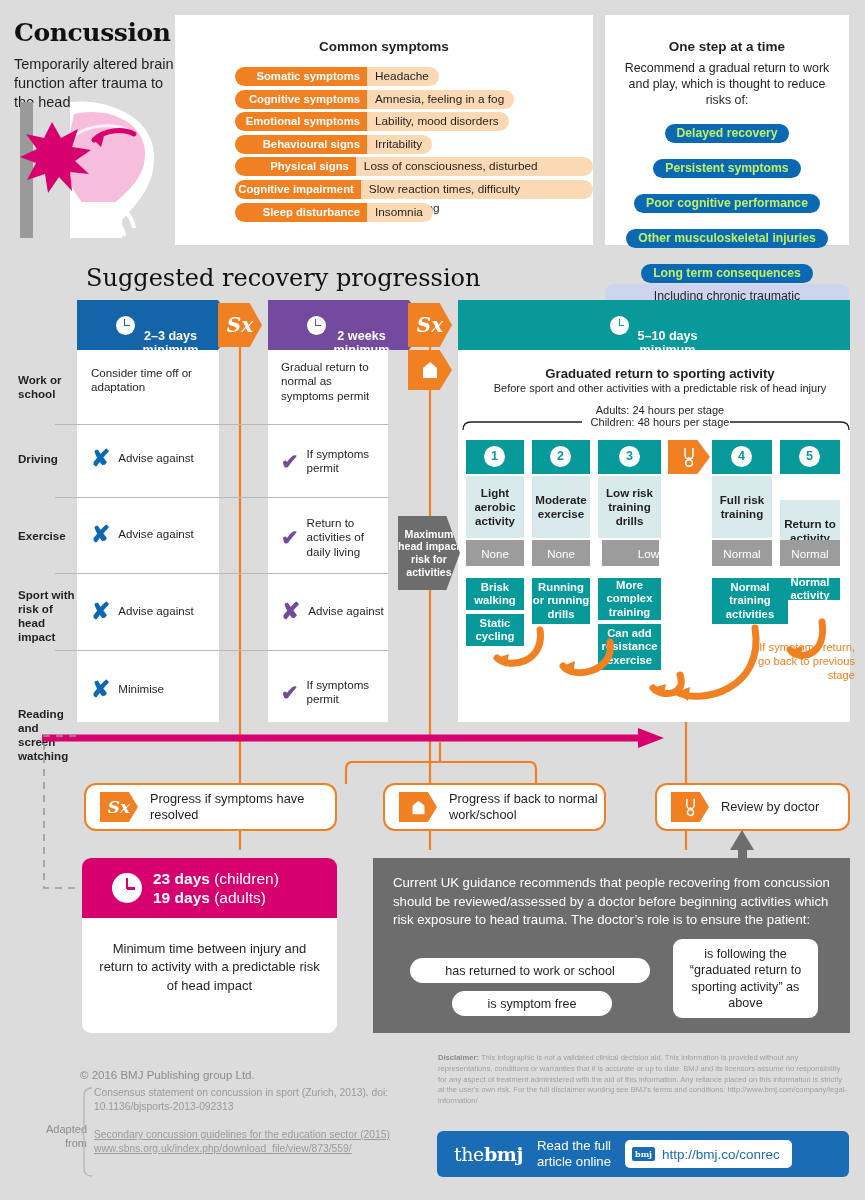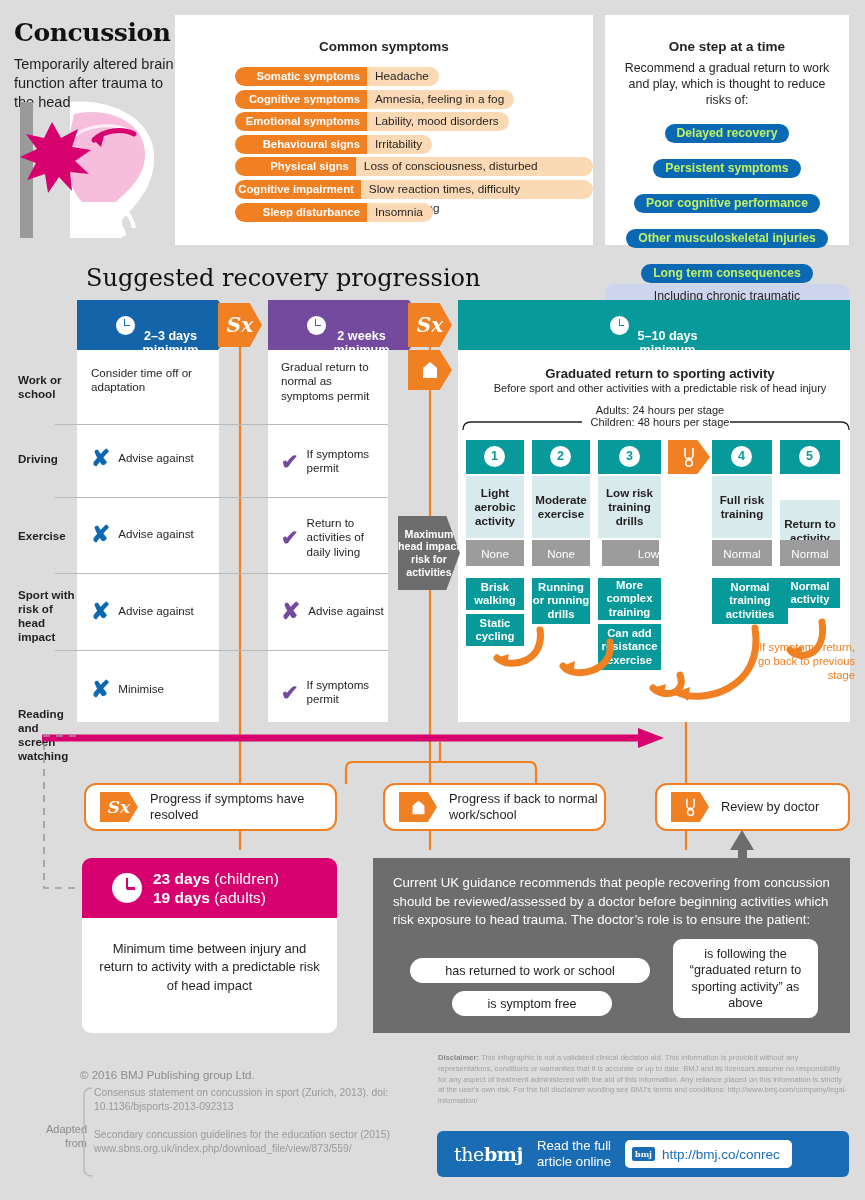--- a/index.html
+++ b/index.html
@@ -385,21 +385,21 @@
 </div>
 <div class="stage-name" style="left:712px;top:476px;width:60px;height:62px;">Full risk training</div>
 <div class="stage-risk" style="left:712px;top:540px;width:60px;">Normal</div>
 <div class="stage-act" style="left:712px;top:578px;width:76px;height:46px;">Normal training activities</div>
 
 <div class="stage-num-box" style="left:780px;top:440px;width:60px;">
   <div class="stage-num" style="left:19px;top:6px;">5</div>
 </div>
 <div class="stage-name" style="left:780px;top:476px;width:60px;height:62px;margin-top:24px;">Return to activity</div>
 <div class="stage-risk" style="left:780px;top:540px;width:60px;">Normal</div>
-<div class="stage-act" style="left:780px;top:578px;width:60px;height:30px;">Normal activity</div>
+<div class="stage-act" style="left:780px;top:578px;width:60px;height:22px;">Normal activity</div>
 
 <svg class="abs" style="left:455px;top:600px;width:400px;height:110px;">
   <g fill="none" stroke="#f08022" stroke-width="7" stroke-linecap="round">
     <path d="M85 30 C90 62 55 70 42 58"></path>
     <path d="M155 42 C160 72 118 80 108 66"></path>
     <path d="M225 75 C232 95 208 98 198 88"></path>
     <path d="M300 28 C310 90 245 105 222 92"></path>
     <path d="M367 22 C372 55 345 62 335 50"></path>
   </g>
   <g fill="#f08022">
@@ -478,21 +478,21 @@
   <div class="g-pill" style="left:300px;top:81px;width:145px;height:79px;border-radius:9px;line-height:1.3;padding:0 5px;">is following the “graduated return to sporting activity” as above</div>
 </div>
 
 <div id="copyright">© 2016 BMJ Publishing group Ltd.</div>
 
 <div id="adapted-label">Adapted from</div>
 <svg class="abs" style="left:80px;top:1086px;width:16px;height:92px;">
   <path d="M12 2 Q4 2 4 10 L4 40 Q4 46 1 46 Q4 46 4 52 L4 82 Q4 90 12 90" fill="none" stroke="#b5b5b5" stroke-width="1.3"></path>
 </svg>
 <div class="cite" style="top:1086px;width:330px;">Consensus statement on concussion in sport (Zurich, 2013). doi: 10.1136/bjsports-2013-092313</div>
-<div class="cite" style="top:1128px;width:330px;">Secondary concussion guidelines for the education sector (2015) www.sbns.org.uk/index.php/download_file/view/873/559/</div>
+<div class="cite" style="top:1128px;width:330px;text-decoration:underline;">Secondary concussion guidelines for the education sector (2015) www.sbns.org.uk/index.php/download_file/view/873/559/</div>
 
 <div id="disclaimer"><b>Disclaimer:</b><span> This infographic is not a validated clinical decision aid. This information is provided without any representations, conditions or warranties that it is accurate or up to date. BMJ and its licensors assume no responsibility for any aspect of treatment administered with the aid of this information. Any reliance placed on this information is strictly at the user's own risk. For the full disclaimer wording see BMJ's terms and conditions: http://www.bmj.com/company/legal-information/</span></div>
 
 <div id="bmj-bar">
   <span id="bmj-logo"><span>the</span><b>bmj</b></span>
   <span id="bmj-read">
     <span>Read the full</span><br><span>article online</span>
   </span>
   <span id="bmj-url">
     <span id="bmj-url-ico">bmj</span>

